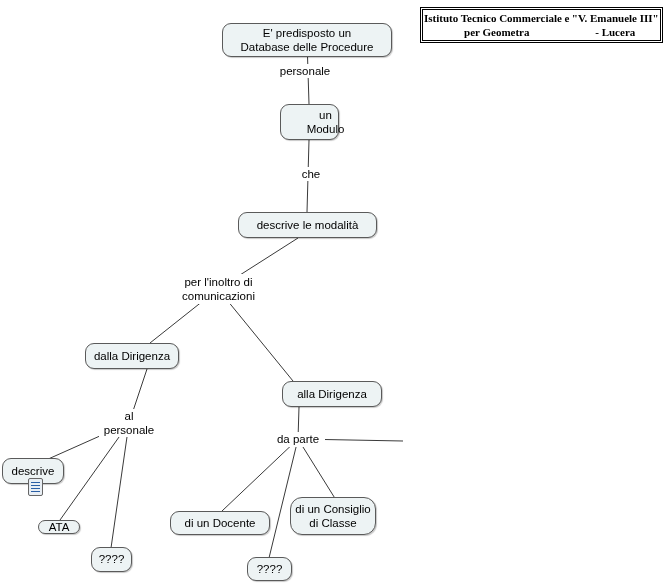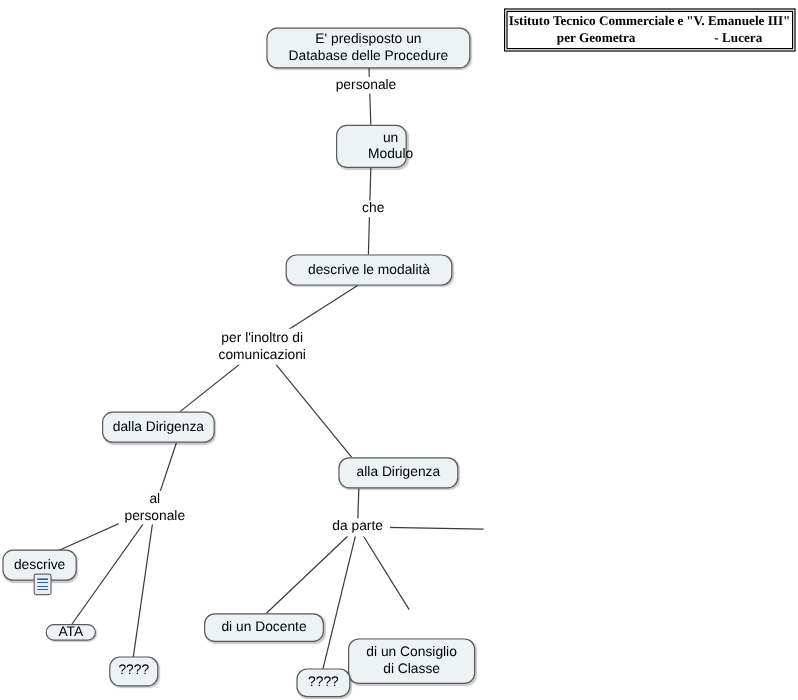--- a/index.html
+++ b/index.html
@@ -132,21 +132,21 @@
 Database delle Procedure</div>
   <div class="node" style="left:280px; top:104px; width:59px;  height:36px;padding-left:36px;">un
 Modulo</div>
   <div class="node" style="left:238px; top:212px; width:139px; height:26px;">descrive le modalità</div>
   <div class="node" style="left:85px;  top:343px; width:94px; height:26px;">dalla Dirigenza</div>
   <div class="node" style="left:250px; top:381px; width:100px; height:26px;margin-left:32px;">alla Dirigenza</div>
   <div class="node" style="left:2px;   top:458px; width:62px;  height:26px;">descrive</div>
   <div class="node" style="left:38px;  top:520px; width:42px;  height:14px;">ATA</div>
   <div class="node" style="left:91px;  top:547px; width:41px;  height:25px;">????</div>
   <div class="node" style="left:170px; top:511px; width:100px; height:24px;">di un Docente</div>
-  <div class="node" style="left:290px; top:532px; width:106px; height:38px;">di un Consiglio
+  <div class="node" style="left:290px; top:497px; width:86px; height:38px;border-radius:12px;">di un Consiglio
 di Classe</div>
   <div class="node" style="left:247px; top:557px; width:45px;  height:24px;">????</div>
 
   <div class="link-label" style="left:267px; top:64px;  width:76px; height:14px;">personale</div>
   <div class="link-label" style="left:299px; top:167px; width:24px; height:14px;">che</div>
   <div class="link-label" style="left:171px; top:274px; width:95px; height:30px;">per l'inoltro di
 comunicazioni</div>
   <div class="link-label" style="left:99px;  top:409px; width:60px; height:28px;">al
 personale</div>
   <div class="link-label" style="left:271px; top:432px; width:54px; height:15px;">da parte</div>

